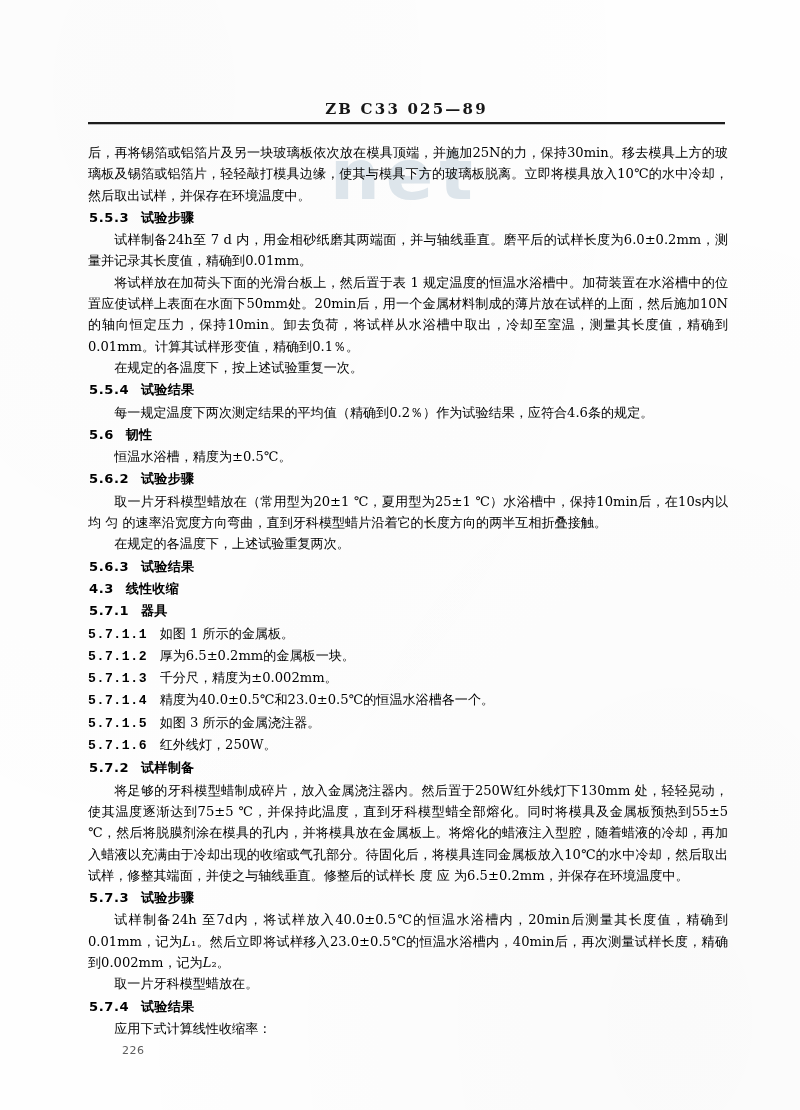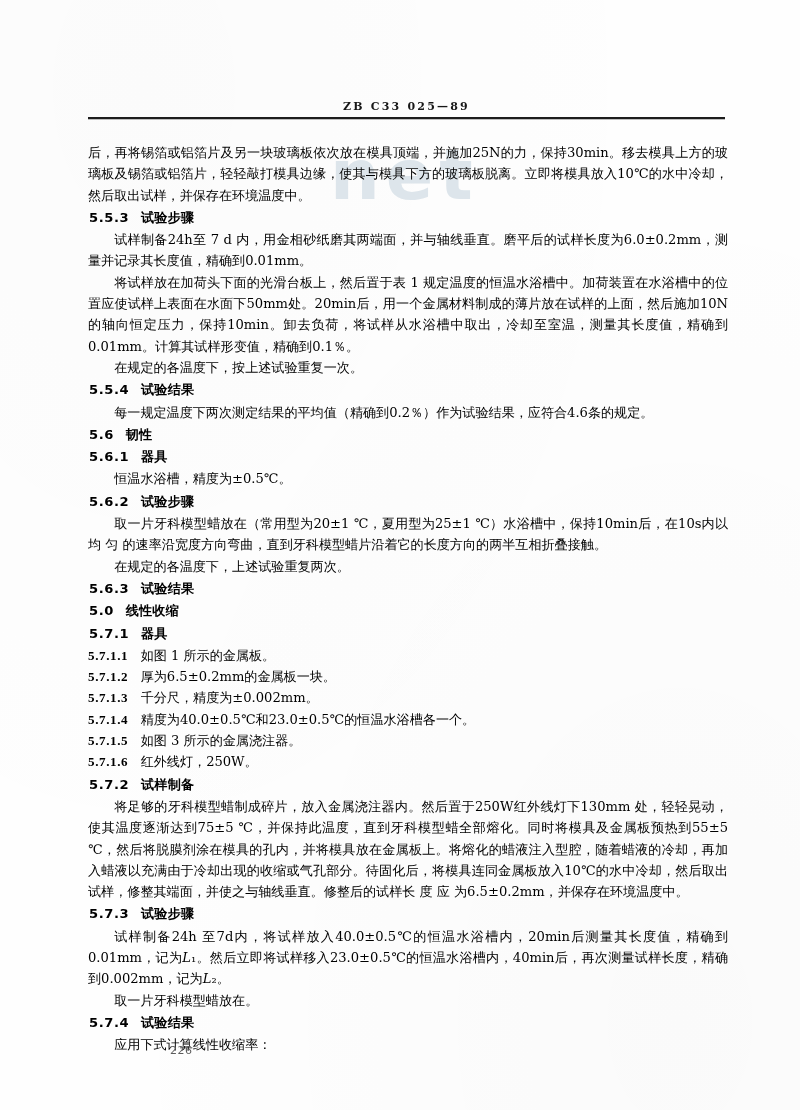--- a/index.html
+++ b/index.html
@@ -54,21 +54,21 @@
   .header {
     position: absolute;
     left: 88px;
     top: 100px;
     width: 637px;
     text-align: center;
   }
   .header-title {
     font-family: "DejaVu Serif", "Liberation Serif", serif;
     font-weight: 700;
-    font-size: 11px;
+    font-size: 15px;
     letter-spacing: 2.2px;
     color: #171717;
     padding-bottom: 4px;
   }
   .header-rule {
     height: 2px;
     background: #1d1d1d;
     width: 100%;
     box-shadow: 0 1px 0 rgba(0,0,0,0.25);
   }
@@ -111,21 +111,21 @@
     font-weight: 700;
     margin-left: 0.9em;
   }
 
   
   .item-line {
     margin: 0;
     text-indent: 0;
   }
   .item-line .num {
-    font-family: Liberation Serif, serif;
+    font-family: Liberation Mono, monospace;
     font-weight: 700;
     letter-spacing: 0.6px;
   }
   .item-line .txt {
     margin-left: 0.95em;
   }
 
   var, .var {
     font-family: "DejaVu Serif", "Liberation Serif", serif;
     font-style: italic;
@@ -133,21 +133,20 @@
 
   
   .page-number {
     position: absolute;
     left: 122px;
     top: 1044px;
     font-family: "DejaVu Sans", "Liberation Sans", sans-serif;
     font-size: 11px;
     color: #5c5c5c;
     letter-spacing: 0.5px;
-    margin-left: 48px;
   }
 </style>
 </head>
 <body>
 
 <div class="page">
 
   <div class="paper-grain"></div>
 
   <div class="watermark">net</div>
@@ -159,27 +158,26 @@
 
   <div class="content" id="content-column">
       <p class="para flush">后，再将锡箔或铝箔片及另一块玻璃板依次放在模具顶端，并施加25N的力，保持30min。移去模具上方的玻璃板及锡箔或铝箔片，轻轻敲打模具边缘，使其与模具下方的玻璃板脱离。立即将模具放入10℃的水中冷却，然后取出试样，并保存在环境温度中。</p>
       <p class="heading"><span class="num">5.5.3</span><span class="ttl">试验步骤</span></p>
       <p class="para">试样制备24h至 7 d 内，用金相砂纸磨其两端面，并与轴线垂直。磨平后的试样长度为6.0±0.2mm，测量并记录其长度值，精确到0.01mm。</p>
       <p class="para">将试样放在加荷头下面的光滑台板上，然后置于表 1 规定温度的恒温水浴槽中。加荷装置在水浴槽中的位置应使试样上表面在水面下50mm处。20min后，用一个金属材料制成的薄片放在试样的上面，然后施加10N的轴向恒定压力，保持10min。卸去负荷，将试样从水浴槽中取出，冷却至室温，测量其长度值，精确到0.01mm。计算其试样形变值，精确到0.1％。</p>
       <p class="para">在规定的各温度下，按上述试验重复一次。</p>
       <p class="heading"><span class="num">5.5.4</span><span class="ttl">试验结果</span></p>
       <p class="para">每一规定温度下两次测定结果的平均值（精确到0.2％）作为试验结果，应符合4.6条的规定。</p>
       <p class="heading"><span class="num">5.6</span><span class="ttl">韧性</span></p>
-      <p class="heading"><span class="num">5.6.1</span><span class="ttl">器具</span></p>
       <p class="para">恒温水浴槽，精度为±0.5℃。</p>
       <p class="heading"><span class="num">5.6.2</span><span class="ttl">试验步骤</span></p>
       <p class="para">取一片牙科模型蜡放在（常用型为20±1 ℃，夏用型为25±1 ℃）水浴槽中，保持10min后，在10s内以 均 匀 的速率沿宽度方向弯曲，直到牙科模型蜡片沿着它的长度方向的两半互相折叠接触。</p>
       <p class="para">在规定的各温度下，上述试验重复两次。</p>
       <p class="heading"><span class="num">5.6.3</span><span class="ttl">试验结果</span></p>
-      <p class="heading"><span class="num">5.0</span><span class="ttl">线性收缩</span></p>
+      <p class="heading"><span class="num">4.3</span><span class="ttl">线性收缩</span></p>
       <p class="heading"><span class="num">5.7.1</span><span class="ttl">器具</span></p>
       <p class="item-line"><span class="num">5.7.1.1</span><span class="txt">如图 1 所示的金属板。</span></p>
       <p class="item-line"><span class="num">5.7.1.2</span><span class="txt">厚为6.5±0.2mm的金属板一块。</span></p>
       <p class="item-line"><span class="num">5.7.1.3</span><span class="txt">千分尺，精度为±0.002mm。</span></p>
       <p class="item-line"><span class="num">5.7.1.4</span><span class="txt">精度为40.0±0.5℃和23.0±0.5℃的恒温水浴槽各一个。</span></p>
       <p class="item-line"><span class="num">5.7.1.5</span><span class="txt">如图 3 所示的金属浇注器。</span></p>
       <p class="item-line"><span class="num">5.7.1.6</span><span class="txt">红外线灯，250W。</span></p>
       <p class="heading"><span class="num">5.7.2</span><span class="ttl">试样制备</span></p>
       <p class="para">将足够的牙科模型蜡制成碎片，放入金属浇注器内。然后置于250W红外线灯下130mm 处，轻轻晃动，使其温度逐渐达到75±5 ℃，并保持此温度，直到牙科模型蜡全部熔化。同时将模具及金属板预热到55±5 ℃，然后将脱膜剂涂在模具的孔内，并将模具放在金属板上。将熔化的蜡液注入型腔，随着蜡液的冷却，再加入蜡液以充满由于冷却出现的收缩或气孔部分。待固化后，将模具连同金属板放入10℃的水中冷却，然后取出试样，修整其端面，并使之与轴线垂直。修整后的试样长 度 应 为6.5±0.2mm，并保存在环境温度中。</p>
       <p class="heading"><span class="num">5.7.3</span><span class="ttl">试验步骤</span></p>

